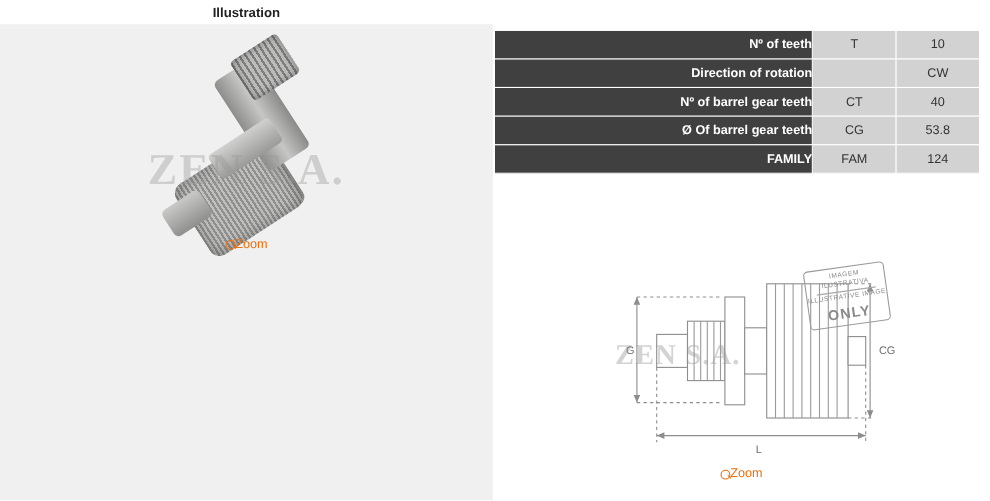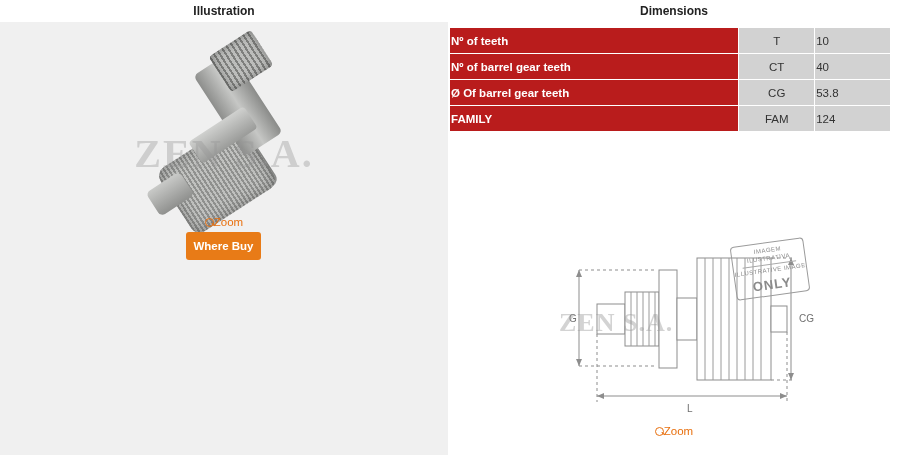--- a/index.html
+++ b/index.html
@@ -178,36 +178,37 @@
     top: 27px; left: 449px;
     width: 442px;
     border-collapse: collapse;
     font-size: 11.5px;
   }
   .dim-table td {
     height: 26px;
     border: 1px solid #ffffff;
   }
   .dim-label {
-    background: #b91c1c;
+    background: #404040;
     color: #ffffff;
     font-weight: bold;
-    padding-right: 26px;
+    text-align: right;
+    padding-right: 0;
     width: 290px;
   }
   .dim-code {
     background: #d2d2d2;
     color: #333333;
     text-align: center;
     width: 76px;
   }
   .dim-value {
     background: #d2d2d2;
     color: #333333;
-    text-align: left;
+    text-align: center;
     width: 76px;
   }
 
   
   .tech-drawing {
     position: absolute;
     top: 236px; left: 449px;
     width: 452px; height: 180px;
   }
   .tech-drawing svg { display: block; }
@@ -249,21 +250,20 @@
     margin: 2px auto;
   }
 </style>
 </head>
 <body>
 
 <div class="page">
 
   <div class="header-row">
     <div class="header-cell header-illustration">Illustration</div>
-    <div class="header-cell header-dimensions">Dimensions</div>
   </div>
 
   <div class="left-panel">
 
     <div class="product-image-wrap">
       <div class="gear-illu">
         <div class="body"></div>
         <div class="barrel"></div>
         <div class="shaft"></div>
         <div class="collar"></div>
@@ -274,28 +274,32 @@
 
     <div class="watermark-left">ZEN S.A.</div>
 
   </div>
 
   <div class="zoom-link" id="zoom-left">
     <span class="mag"></span>
     <span>Zoom</span>
   </div>
 
-  <button class="where-buy">Where Buy</button>
 
   <table class="dim-table">
     <tbody>
       <tr>
         <td class="dim-label">Nº of teeth</td>
         <td class="dim-code">T</td>
         <td class="dim-value">10</td>
+      </tr>
+      <tr>
+        <td class="dim-label">Direction of rotation</td>
+        <td class="dim-code"></td>
+        <td class="dim-value">CW</td>
       </tr>
       <tr>
         <td class="dim-label">Nº of barrel gear teeth</td>
         <td class="dim-code">CT</td>
         <td class="dim-value">40</td>
       </tr>
       <tr>
         <td class="dim-label">Ø Of barrel gear teeth</td>
         <td class="dim-code">CG</td>
         <td class="dim-value">53.8</td>

